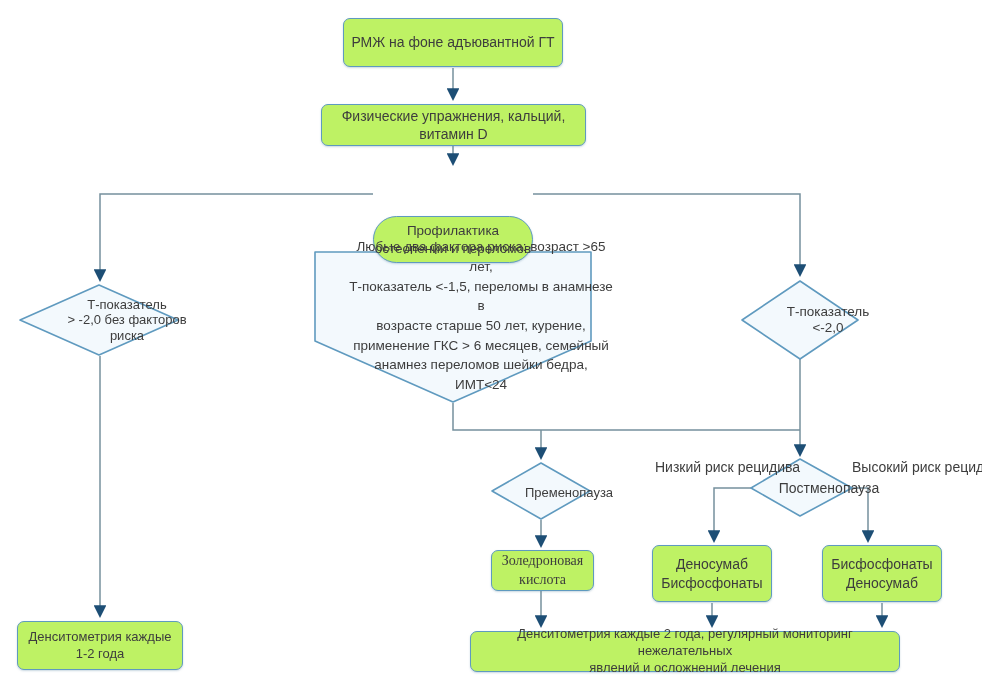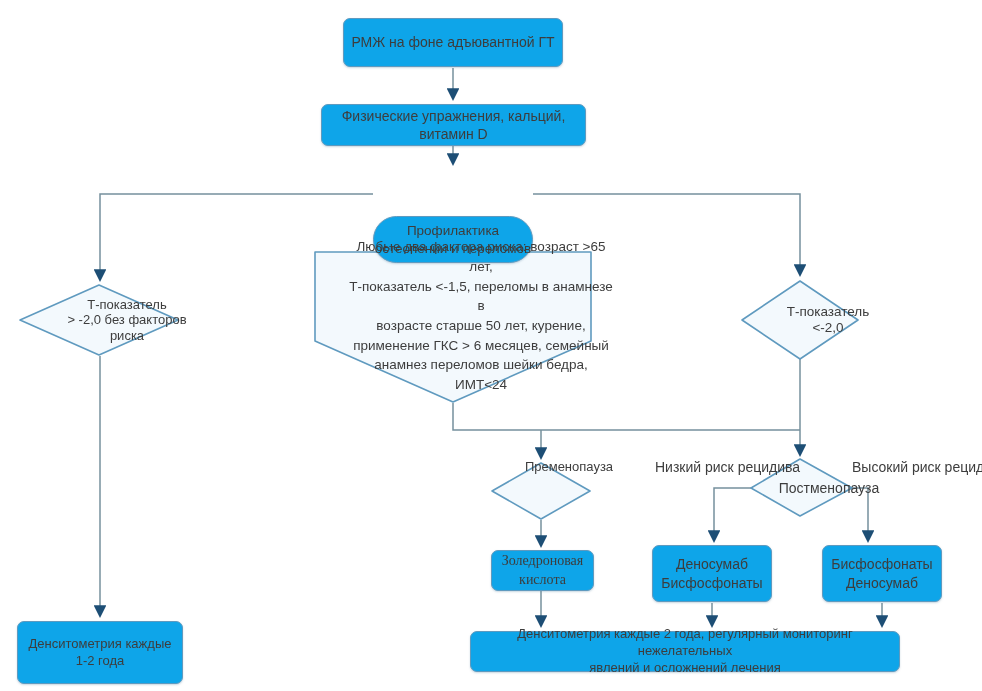--- a/index.html
+++ b/index.html
@@ -2,21 +2,21 @@
 <html><head>
 <meta charset="utf-8">
 <style>
   html,body{margin:0;padding:0;background:#ffffff;}
   body{font-family:"Liberation Sans", sans-serif;color:#3d3d3d;}
   #canvas{position:relative;width:982px;height:691px;background:#ffffff;overflow:hidden;}
   #wires{position:absolute;left:0;top:0;width:982px;height:691px;z-index:1;}
   .node{
     position:absolute;z-index:2;
     box-sizing:border-box;
-    background:#0ea5e9;
+    background:#bef264;
     border:1.6px solid #5f9abf;
     border-radius:7px;
     box-shadow:0 1px 2px rgba(100,140,170,.35);
     display:flex;align-items:center;justify-content:center;
     text-align:center;
     font-size:14px;line-height:1.3;
     white-space:pre-line;
   }
   .stadium{border-radius:24px;margin-top:46px;}
   .dtext{
@@ -81,41 +81,41 @@
 
   <div class="node" style="left:491px;top:550px;width:103px;height:41px;font-family:Liberation Serif, serif;">Золедроновая
 кислота</div>
 
   <div class="node" style="left:652px;top:545px;width:120px;height:57px;">Деносумаб
 Бисфосфонаты</div>
 
   <div class="node" style="left:822px;top:545px;width:120px;height:57px;">Бисфосфонаты
 Деносумаб</div>
 
-  <div class="node small" style="left:17px;top:621px;width:166px;height:63px;">Денситометрия каждые
+  <div class="node small" style="left:17px;top:621px;width:166px;height:49px;">Денситометрия каждые
 1-2 года</div>
 
   <div class="node small" style="left:470px;top:631px;width:430px;height:41px;">Денситометрия каждые 2 года, регулярный мониторинг нежелательных
 явлений и осложнений лечения</div>
 
   <div class="dtext" style="left:19px;top:284px;width:160px;height:72px;">Т-показатель
 &gt; -2,0 без факторов
 риска</div>
 
   <div class="dtext risktext" style="left:317px;top:255px;width:272px;height:122px;">Любые два фактора риска: возраст &gt;65 лет,
 Т-показатель &lt;-1,5, переломы в анамнезе в
 возрасте старше 50 лет, курение,
 применение ГКС &gt; 6 месяцев, семейный
 анамнез переломов шейки бедра,
 ИМТ&lt;24</div>
 
   <div class="dtext" style="left:742px;top:283px;width:116px;height:74px;font-size:13.5px;">Т-показатель
 &lt;-2,0</div>
 
-  <div class="dtext" style="left:489px;top:439px;width:104px;height:56px;">Пременопауза</div>
+  <div class="dtext" style="left:489px;top:465px;width:104px;height:56px;">Пременопауза</div>
 
   <div class="dtext" style="left:748px;top:460px;width:106px;height:56px;font-size:14px;">Постменопауза</div>
 
   <div class="edge-label" style="left:655px;top:459px;">Низкий риск рецидива</div>
 
   <div class="edge-label" style="left:852px;top:459px;">Высокий риск рецидива</div>
 
 </div>
 
 </body></html>

